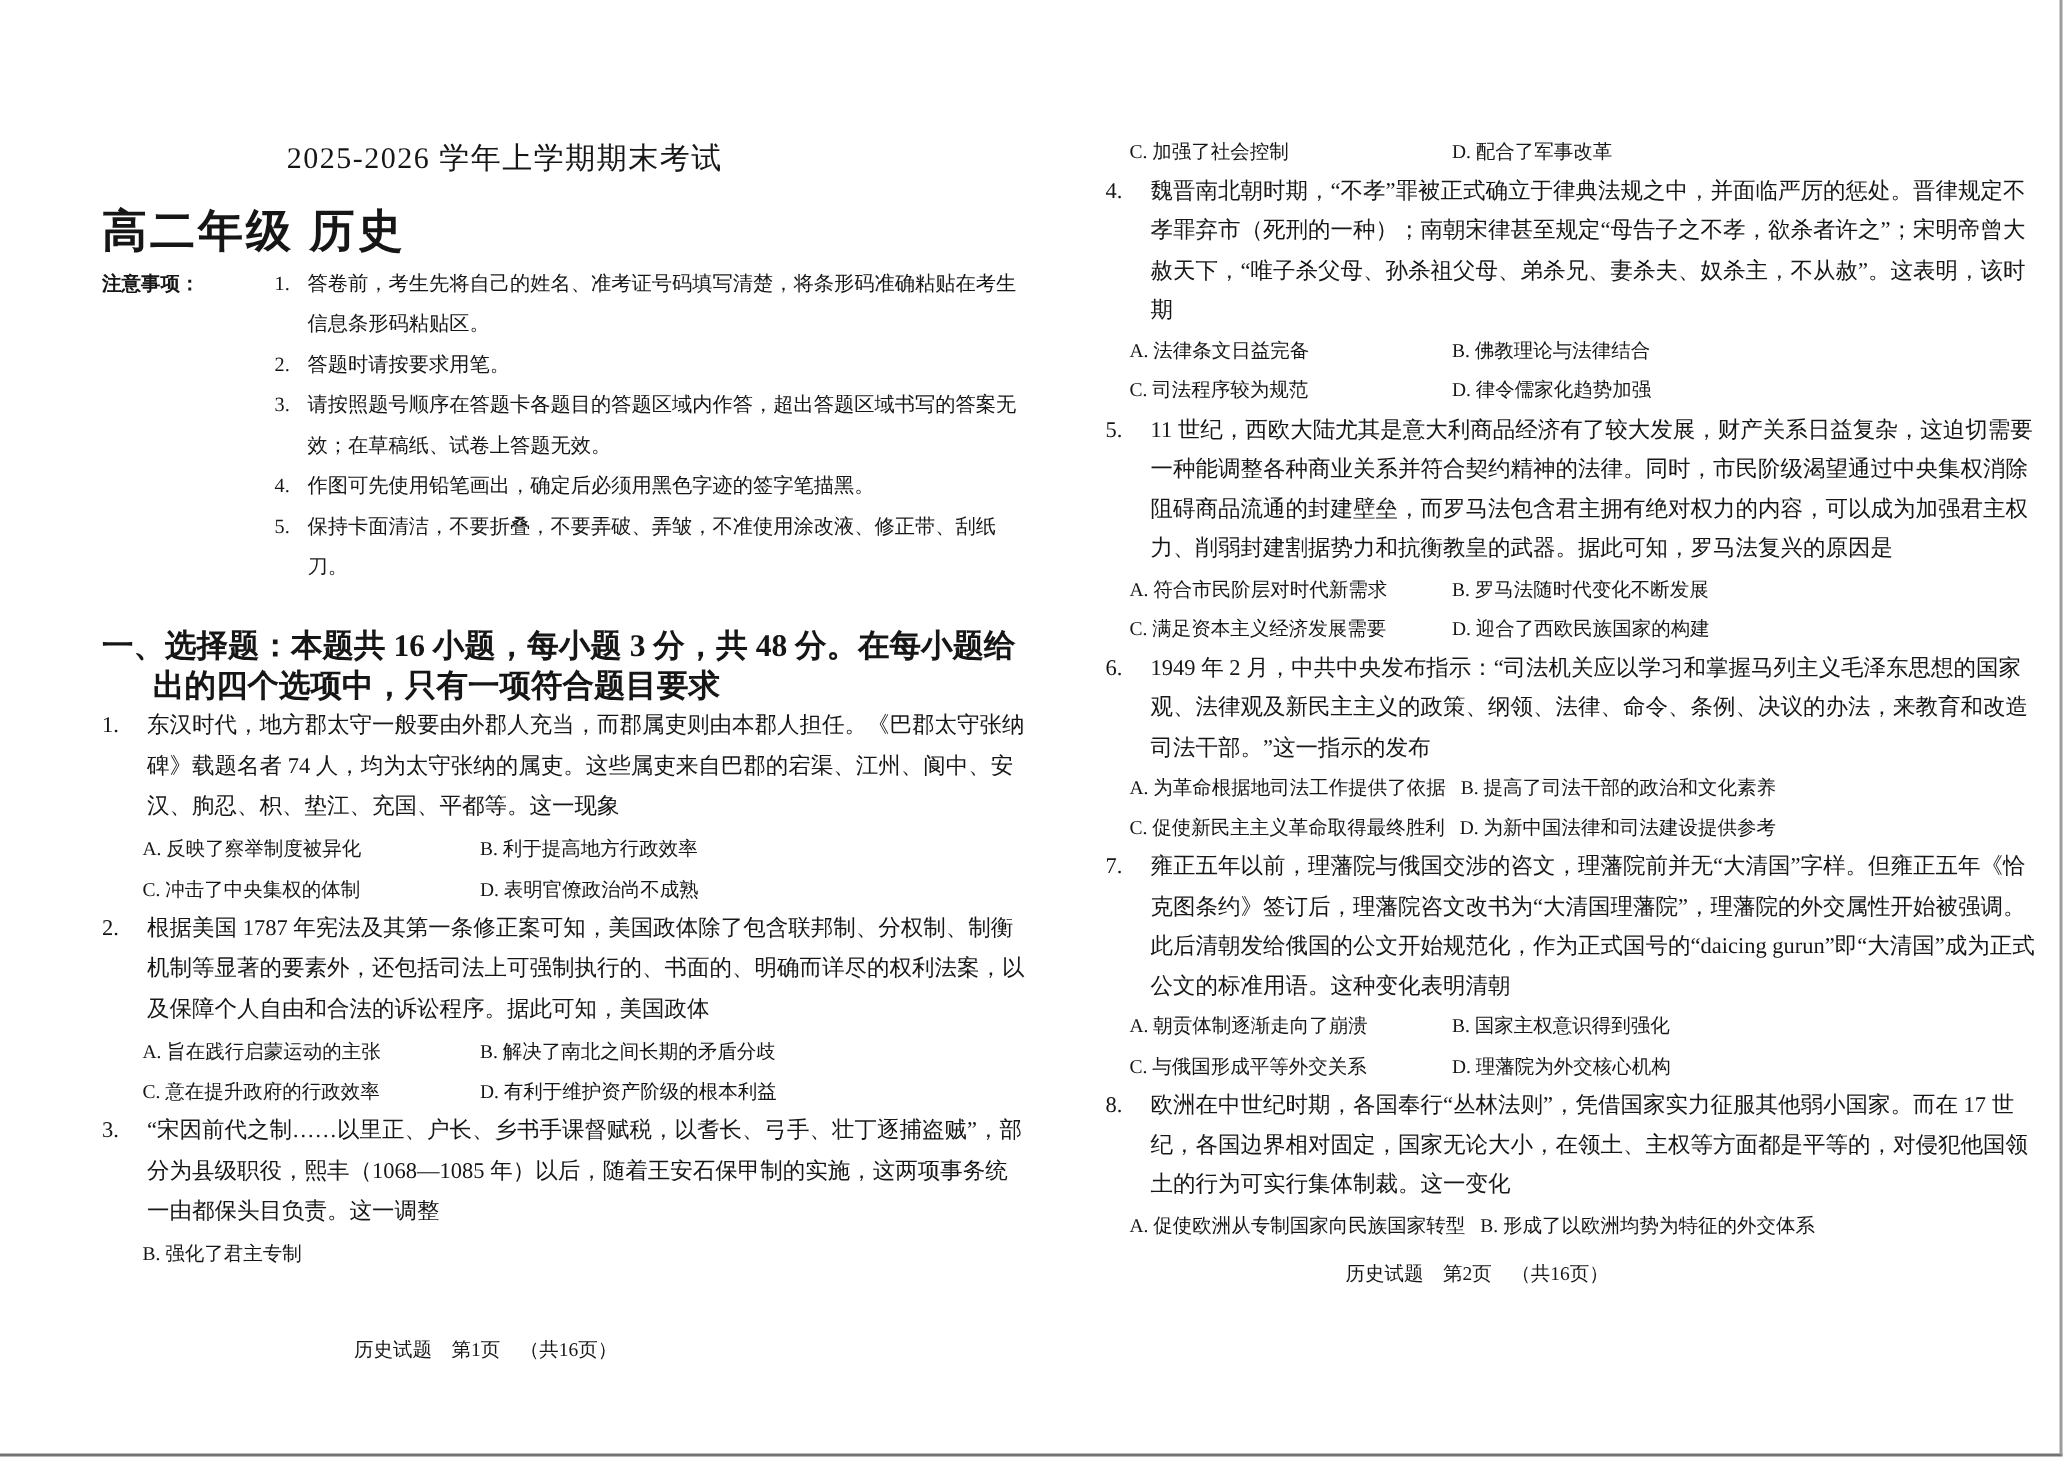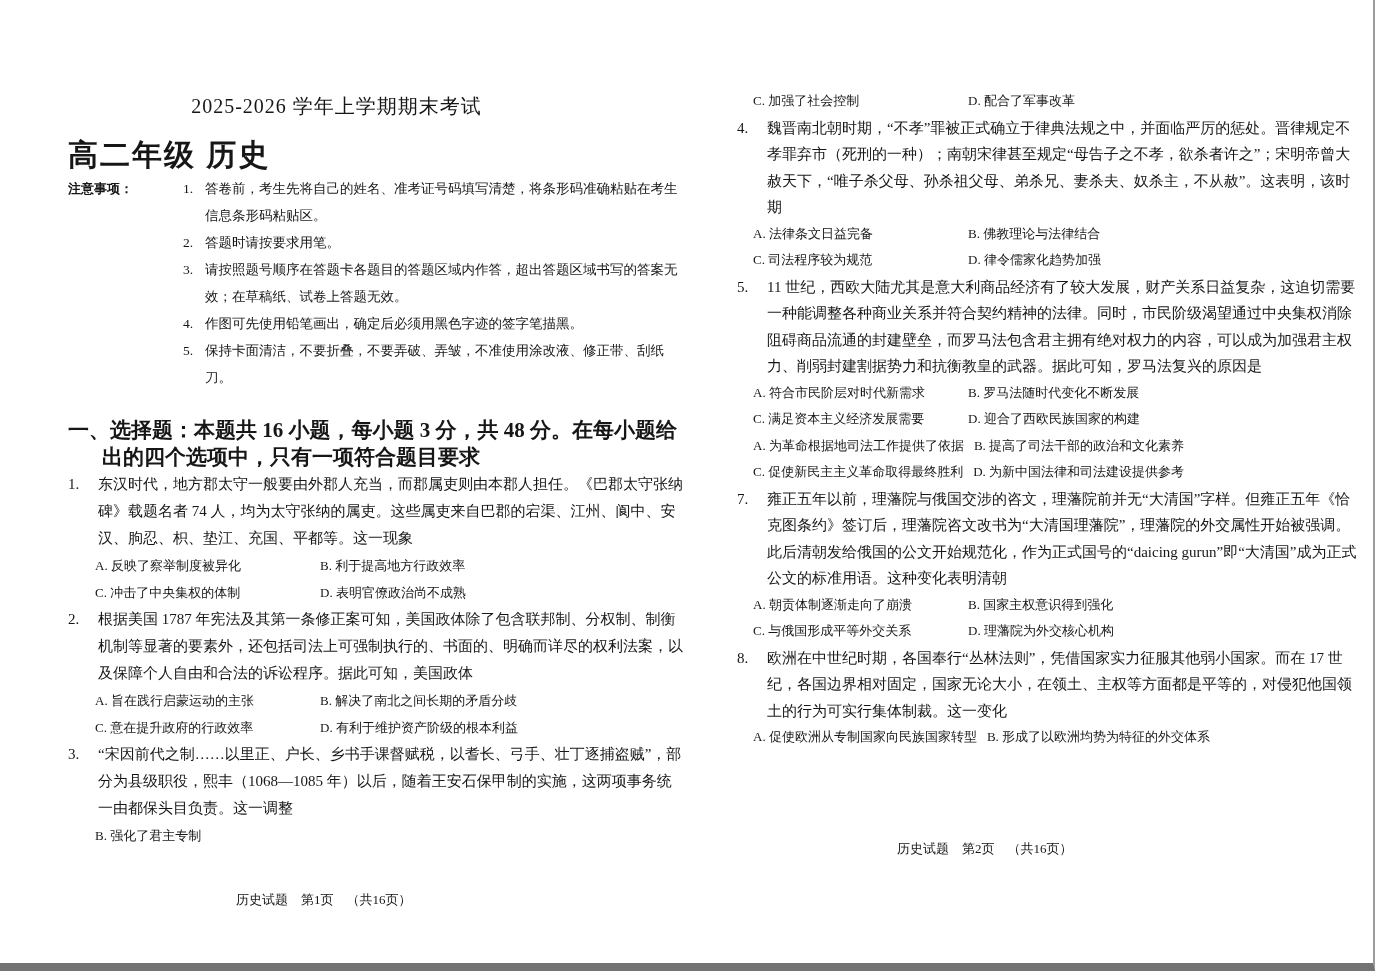--- a/index.html
+++ b/index.html
@@ -7,21 +7,21 @@
   body{
     width:1375px;height:971px;position:relative;overflow:hidden;
     font-family:"Liberation Serif","DejaVu Serif",serif;
     color:#161616;
     -webkit-font-smoothing:antialiased;
   }
   .sheet{
     position:absolute;inset:0;
     box-sizing:border-box;
     border-right:2px solid #9c9c9c;
-    border-bottom:8px solid #737373;
+    border-bottom:2px solid #737373;
     display:flex;
     background:#ffffff;
   }
   .page{position:relative;box-sizing:border-box;}
   .page1{width:617px;margin-left:68px;padding-top:93px;}
   .page2{width:620px;margin-left:52px;padding-top:88px;}
 
   
   .head1{
     font-size:20px;line-height:26px;text-align:center;
@@ -152,20 +152,21 @@
           <div class="opt-row">
             <span class="opt">A. 符合市民阶层对时代新需求</span>
             <span class="opt">B. 罗马法随时代变化不断发展</span>
           </div>
           <div class="opt-row">
             <span class="opt">C. 满足资本主义经济发展需要</span>
             <span class="opt">D. 迎合了西欧民族国家的构建</span>
           </div>
         </div>
         <div class="question">
+          <div class="stem"><span class="qnum">6.</span><span>1949 年 2 月，中共中央发布指示：“司法机关应以学习和掌握马列主义毛泽东思想的国家观、法律观及新民主主义的政策、纲领、法律、命令、条例、决议的办法，来教育和改造司法干部。”这一指示的发布</span></div>
           <div class="opt-row">
             <span class="opt">A. 为革命根据地司法工作提供了依据</span>
             <span class="opt">B. 提高了司法干部的政治和文化素养</span>
           </div>
           <div class="opt-row">
             <span class="opt">C. 促使新民主主义革命取得最终胜利</span>
             <span class="opt">D. 为新中国法律和司法建设提供参考</span>
           </div>
         </div>
         <div class="question">

